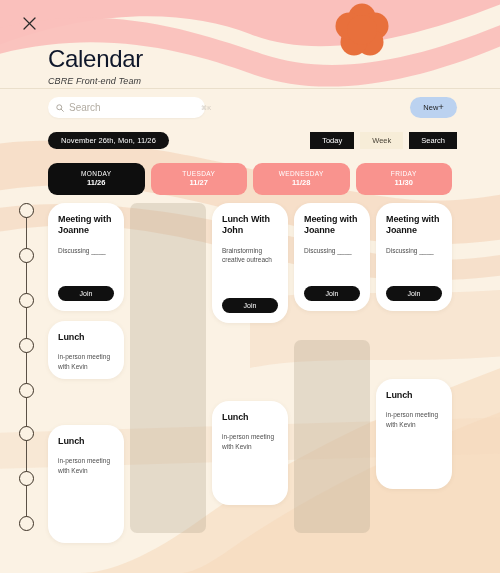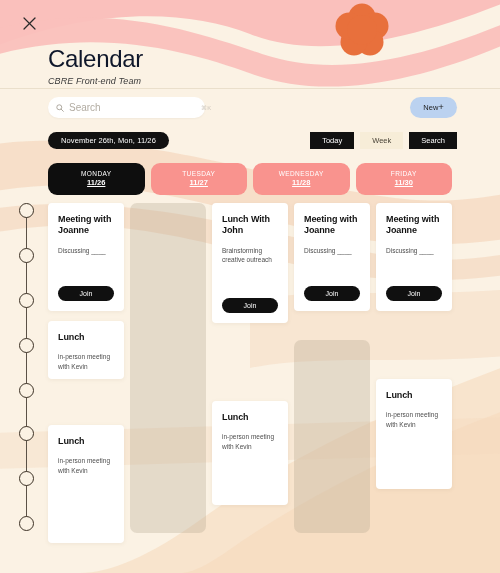--- a/index.html
+++ b/index.html
@@ -97,31 +97,31 @@
     position: absolute; left: 48px; top: 0;
     width: 404px; display: flex; gap: 6px;
   }
   .day-head {
     flex: 1 1 0; height: 32px; border-radius: 9px;
     display: flex; flex-direction: column; align-items: center; justify-content: center;
     background: #F9938E; color: #FFFFFF; cursor: pointer;
   }
   .day-head.active { background: #0E0E0E; }
   .day-name { font-size: 6.5px; letter-spacing: 0.4px; line-height: 1.3; }
-  .day-date { font-size: 7.5px; font-weight: 700; line-height: 1.3; text-decoration: underline; }
+  .day-date { font-size: 7.5px; font-weight: 700; line-height: 1.3; }
 
   
   .cols {
     position: absolute; left: 48px; top: 40px;
     width: 404px; display: flex; gap: 6px;
   }
   .col { flex: 1 1 0; display: flex; flex-direction: column; position: relative; }
 
   .card {
-    background: #FFFFFF; border-radius: 4px;
+    background: #FFFFFF; border-radius: 17px;
     box-shadow: 0 1px 4px rgba(120,100,70,0.09);
     padding: 11px 10px 10px 10px;
     display: flex; flex-direction: column;
     position: absolute; left: 0; right: 0;
     cursor: pointer;
   }
   .card-title {
     font-size: 9px; font-weight: 700; color: #121212;
     line-height: 1.25; letter-spacing: -0.1px;
   }

